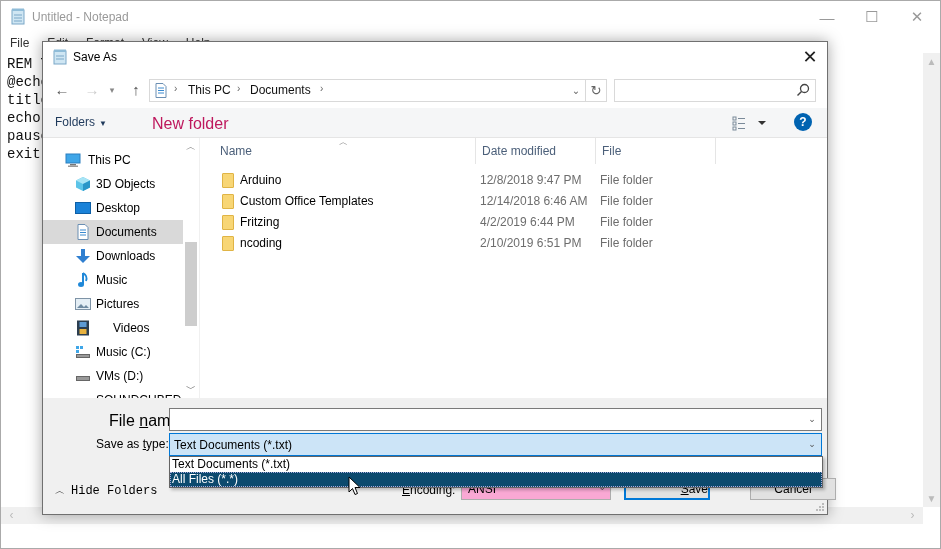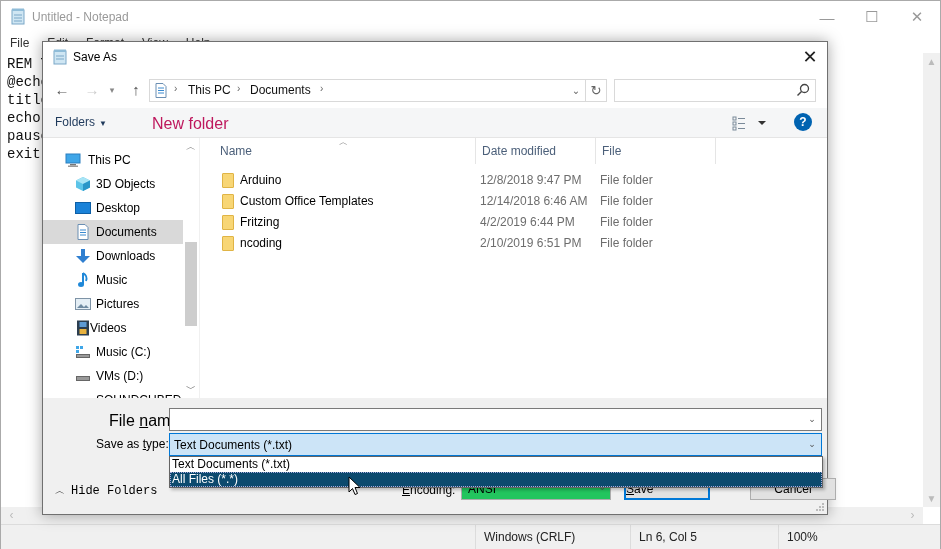--- a/index.html
+++ b/index.html
@@ -91,24 +91,24 @@
   #fld-filename input { position: absolute; left: 0; top: 0; width: 630px; height: 21px; border: none; outline: none; background: transparent; font-family: "Liberation Sans", sans-serif; font-size: 12px; padding-left: 4px; }
   #fld-filename .dd { position: absolute; right: 2px; top: 0; width: 14px; height: 21px; line-height: 21px; text-align: center; font-size: 9px; color: #555; }
   #lbl-savetype { position: absolute; left: 53px; top: 395px; font-size: 12px; }
   #fld-savetype { position: absolute; left: 126px; top: 391px; width: 653px; height: 23px; background: #cce4f7; border: 1px solid #0078d7; }
   #fld-savetype .val { position: absolute; left: 4px; top: 4px; font-size: 12px; }
   #fld-savetype .dd { position: absolute; right: 2px; top: 0; width: 14px; height: 21px; line-height: 21px; text-align: center; font-size: 9px; color: #555; }
   #savetype-list { position: absolute; left: 126px; top: 414px; width: 654px; height: 32px; background: #fff; border: 1px solid #646464; box-shadow: 2px 2px 3px rgba(0,0,0,0.25); z-index: 5; }
   .opt { position: absolute; left: 0; width: 652px; height: 15px; line-height: 15px; font-size: 12px; padding-left: 2px; }
   .opt.hl { background: #0c4a6e; color: #fff; outline: 1px dotted #aad; outline-offset: -1px; }
   #lbl-encoding { position: absolute; left: 359px; top: 441px; font-size: 12px; }
-  #fld-encoding { position: absolute; left: 418px; top: 436px; width: 150px; height: 22px; background: #22c55e; border: 1px solid #adadad; }
+  #fld-encoding { position: absolute; left: 418px; top: 436px; width: 150px; height: 22px; background: #f9a8d4; border: 1px solid #adadad; }
   #fld-encoding .val { position: absolute; left: 6px; top: 3px; font-size: 12px; }
   #fld-encoding .dd { position: absolute; right: 4px; top: 3px; font-size: 9px; color: #555; }
-  #btn-save { position: absolute; left: 581px; top: 436px; width: 86px; height: 22px; background: #e1e1e1; border: 2px solid #0078d7; font-size: 12px; text-align: left; line-height: 18px; }
+  #btn-save { position: absolute; left: 581px; top: 436px; width: 86px; height: 22px; background: #e1e1e1; border: 2px solid #0078d7; font-size: 12px; text-align: right; line-height: 18px; }
   #btn-cancel { position: absolute; left: 707px; top: 436px; width: 86px; height: 22px; background: #e1e1e1; border: 1px solid #adadad; font-size: 12px; text-align: center; line-height: 20px; }
   #btn-hidefolders { position: absolute; left: 12px; top: 442px; font-size: 12px; font-family: Liberation Mono, monospace; }
   #btn-hidefolders .chev { font-size: 10px; margin-right: 6px; }
   #grip { position: absolute; right: 2px; bottom: 2px; width: 10px; height: 10px; }
 
   #cursor { position: absolute; left: 348px; top: 476px; width: 14px; height: 20px; z-index: 10; }
   u { text-decoration: underline; }
 </style>
 </head>
 <body>
@@ -141,25 +141,20 @@
     <span class="np-menu">Help</span>
   </div>
   <div id="np-editor"><div>REM T</div><div>@echo</div><div>title</div><div>echo </div><div>pause</div><div>exit </div></div>
   <div id="np-vscroll">
     <div class="arr-up">▲</div>
     <div class="arr-down">▼</div>
   </div>
   <div id="np-hscroll">
     <div class="arr-left">‹</div>
     <div class="arr-right">›</div>
-  </div>
-  <div id="np-statusbar">
-    <span id="np-status-eol" class="np-status">Windows (CRLF)</span>
-    <span id="np-status-pos" class="np-status">Ln 6, Col 5</span>
-    <span id="np-status-zoom" class="np-status">100%</span>
   </div>
 </div>
 
 <div id="dialog">
   <div id="dlg-titlebar">
     <svg id="dlg-title-icon" viewBox="0 0 14 16">
       <rect x="1" y="2" width="12" height="13" fill="#cfe6f3" stroke="#7aa7c7"></rect>
       <rect x="1" y="0.5" width="12" height="2.5" fill="#8fbcd8"></rect>
       <line x1="3" y1="7" x2="11" y2="7" stroke="#7aa7c7"></line>
         <line x1="3" y1="10" x2="11" y2="10" stroke="#7aa7c7"></line>
@@ -267,21 +262,21 @@
               <path d="M2 12 L6 8 L9 11 L11 9 L14 12 Z" fill="#6e8aa1"></path>
             </svg></span>
           <span class="lbl" style="left:53px">Pictures</span>
         </div>
         <div class="nav-item" style="top:178px">
           <span class="ic" style="left:32px"><svg viewBox="0 0 16 16">
               <rect x="2" y="0.5" width="12" height="15" fill="#2c3e50"></rect>
               <rect x="4.5" y="2" width="7" height="5" fill="#5d9bd5"></rect>
               <rect x="4.5" y="9" width="7" height="5" fill="#e8b23f"></rect>
             </svg></span>
-          <span class="lbl" style="left:47px">Videos</span>
+          <span class="lbl" style="left:70px">Videos</span>
         </div>
         <div class="nav-item" style="top:202px">
           <span class="ic" style="left:32px"><svg viewBox="0 0 16 16">
               <rect x="1" y="2" width="3" height="3" fill="#3fa6e8"></rect>
               <rect x="5" y="2" width="3" height="3" fill="#3fa6e8"></rect>
               <rect x="1" y="6" width="3" height="3" fill="#3fa6e8"></rect>
               <rect x="1" y="10" width="14" height="4" fill="#666"></rect>
               <rect x="2" y="11" width="12" height="2" fill="#999"></rect>
             </svg></span>
           <span class="lbl" style="left:53px">Music (C:)</span>

